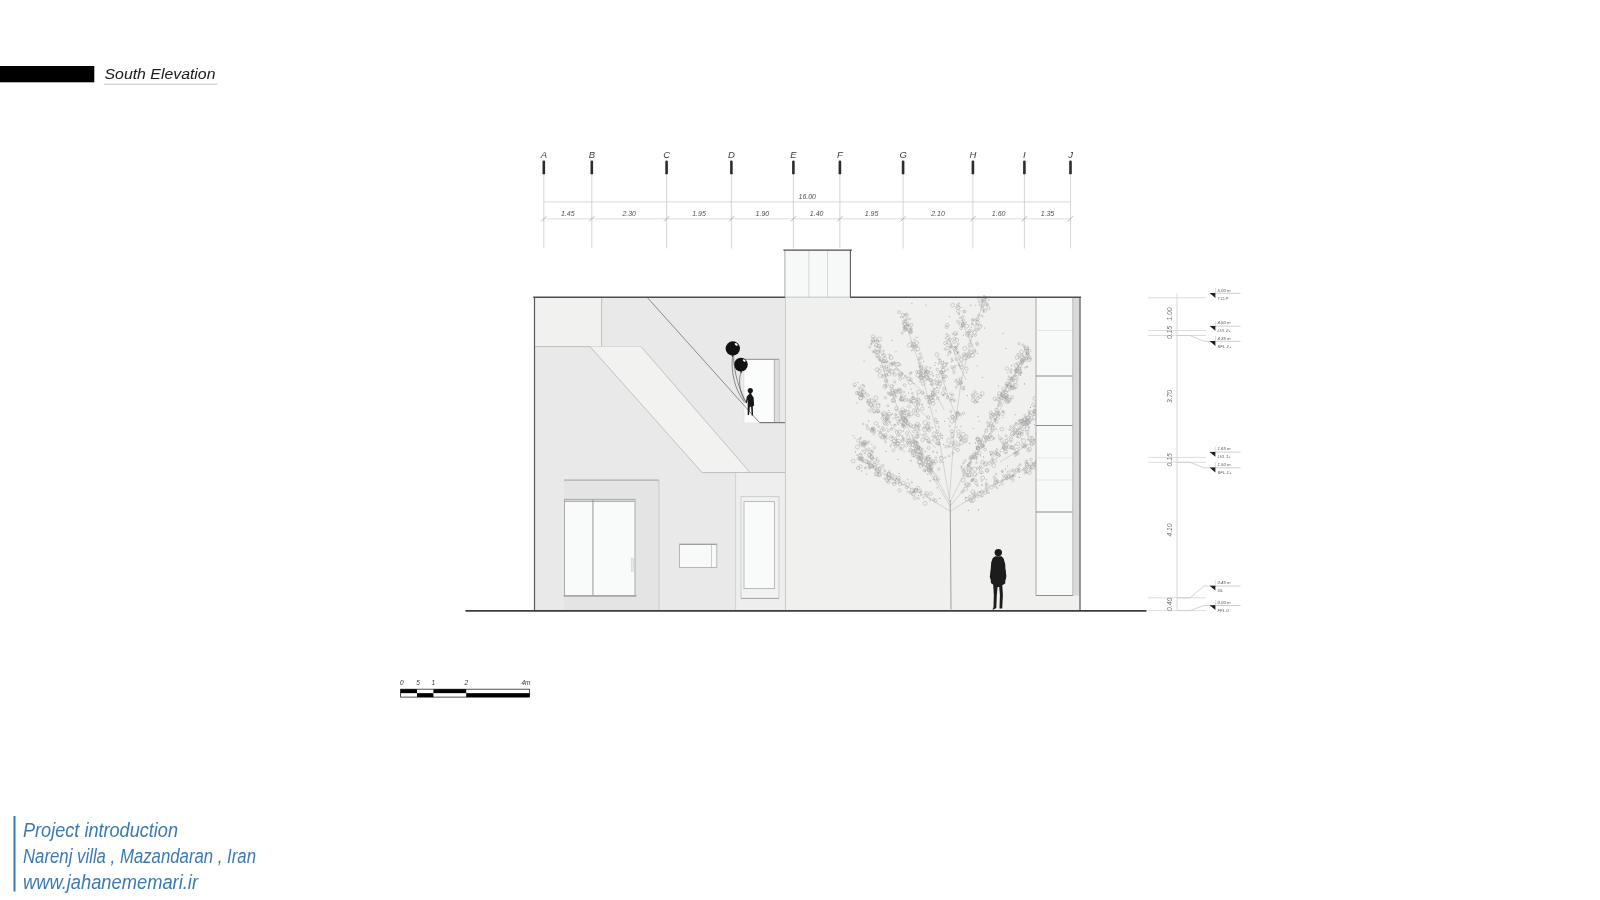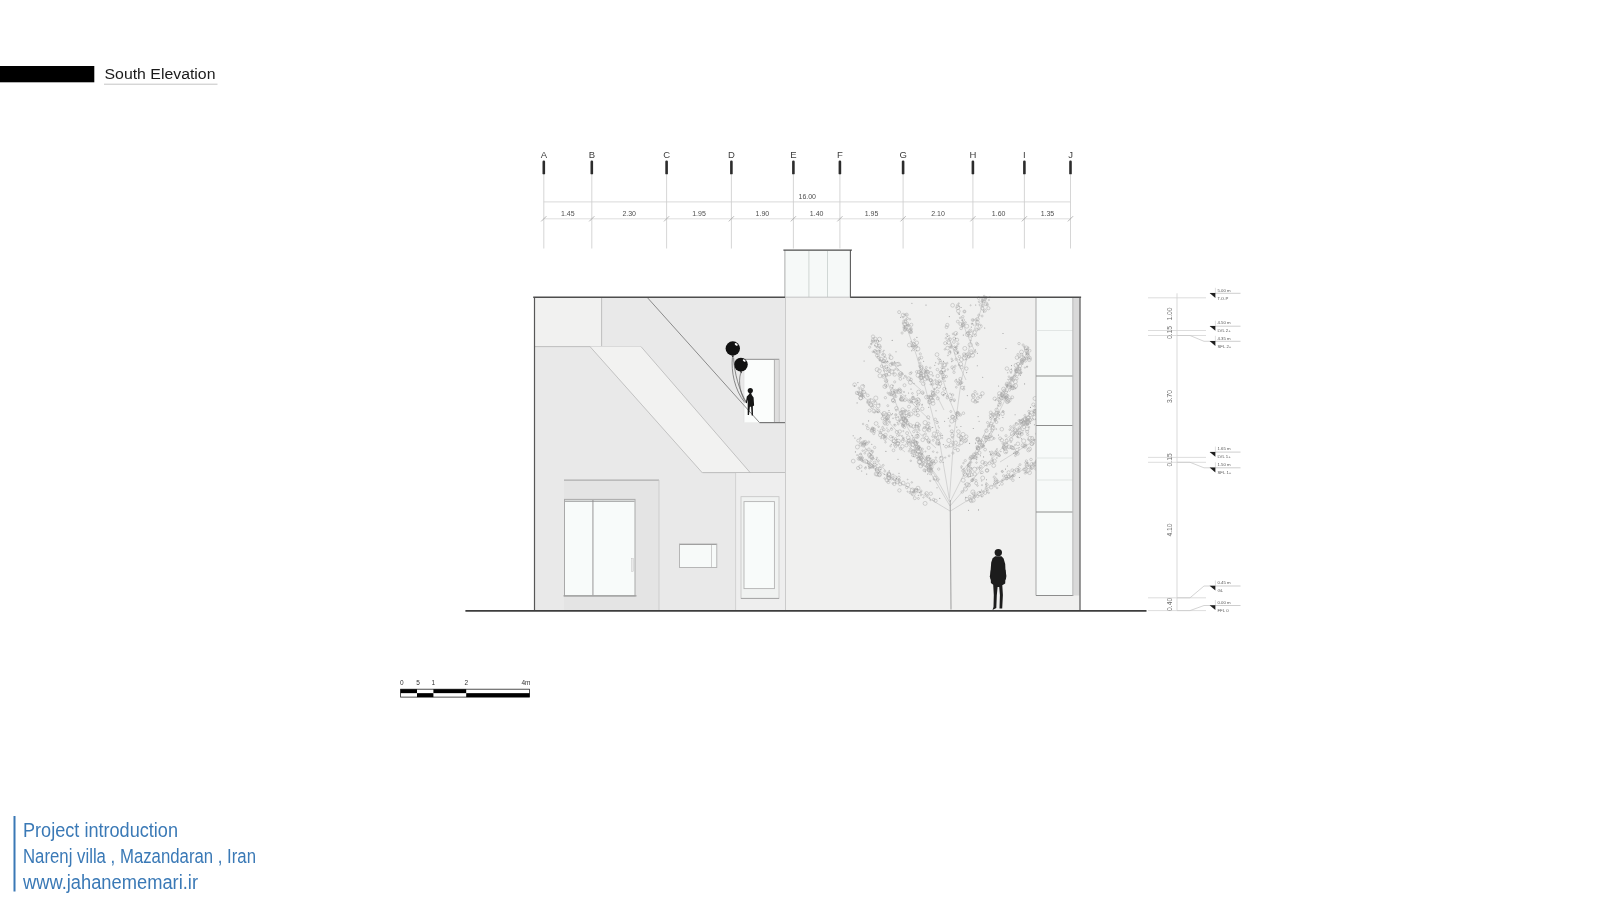--- a/index.html
+++ b/index.html
@@ -1,15 +1,15 @@
 <!DOCTYPE html>
 <html><head><meta charset="utf-8"><title>South Elevation</title>
 <style>
 html,body{margin:0;padding:0;background:#ffffff;}
-.page{position:relative;width:1376px;height:900px;background:#ffffff;overflow:hidden;font-family:"Liberation Sans",sans-serif;}
+.page{position:relative;width:1376px;height:900px;background:#ffffff;overflow:hidden;font-family:"Liberation Sans",sans-serif;font-style:italic;}
 svg{position:absolute;left:0;top:0;}
 </style></head>
 <body>
 <div class="page">
 <svg width="1600" height="900" viewBox="0 0 1600 900" font-family="Liberation Sans, sans-serif">
 
 <rect x="0" y="66" width="94.3" height="16.3" fill="#000000"></rect>
 
 <text x="104.5" y="79" font-size="15.5" fill="#1a1a1a" textLength="111" lengthAdjust="spacingAndGlyphs">South Elevation</text>
 

